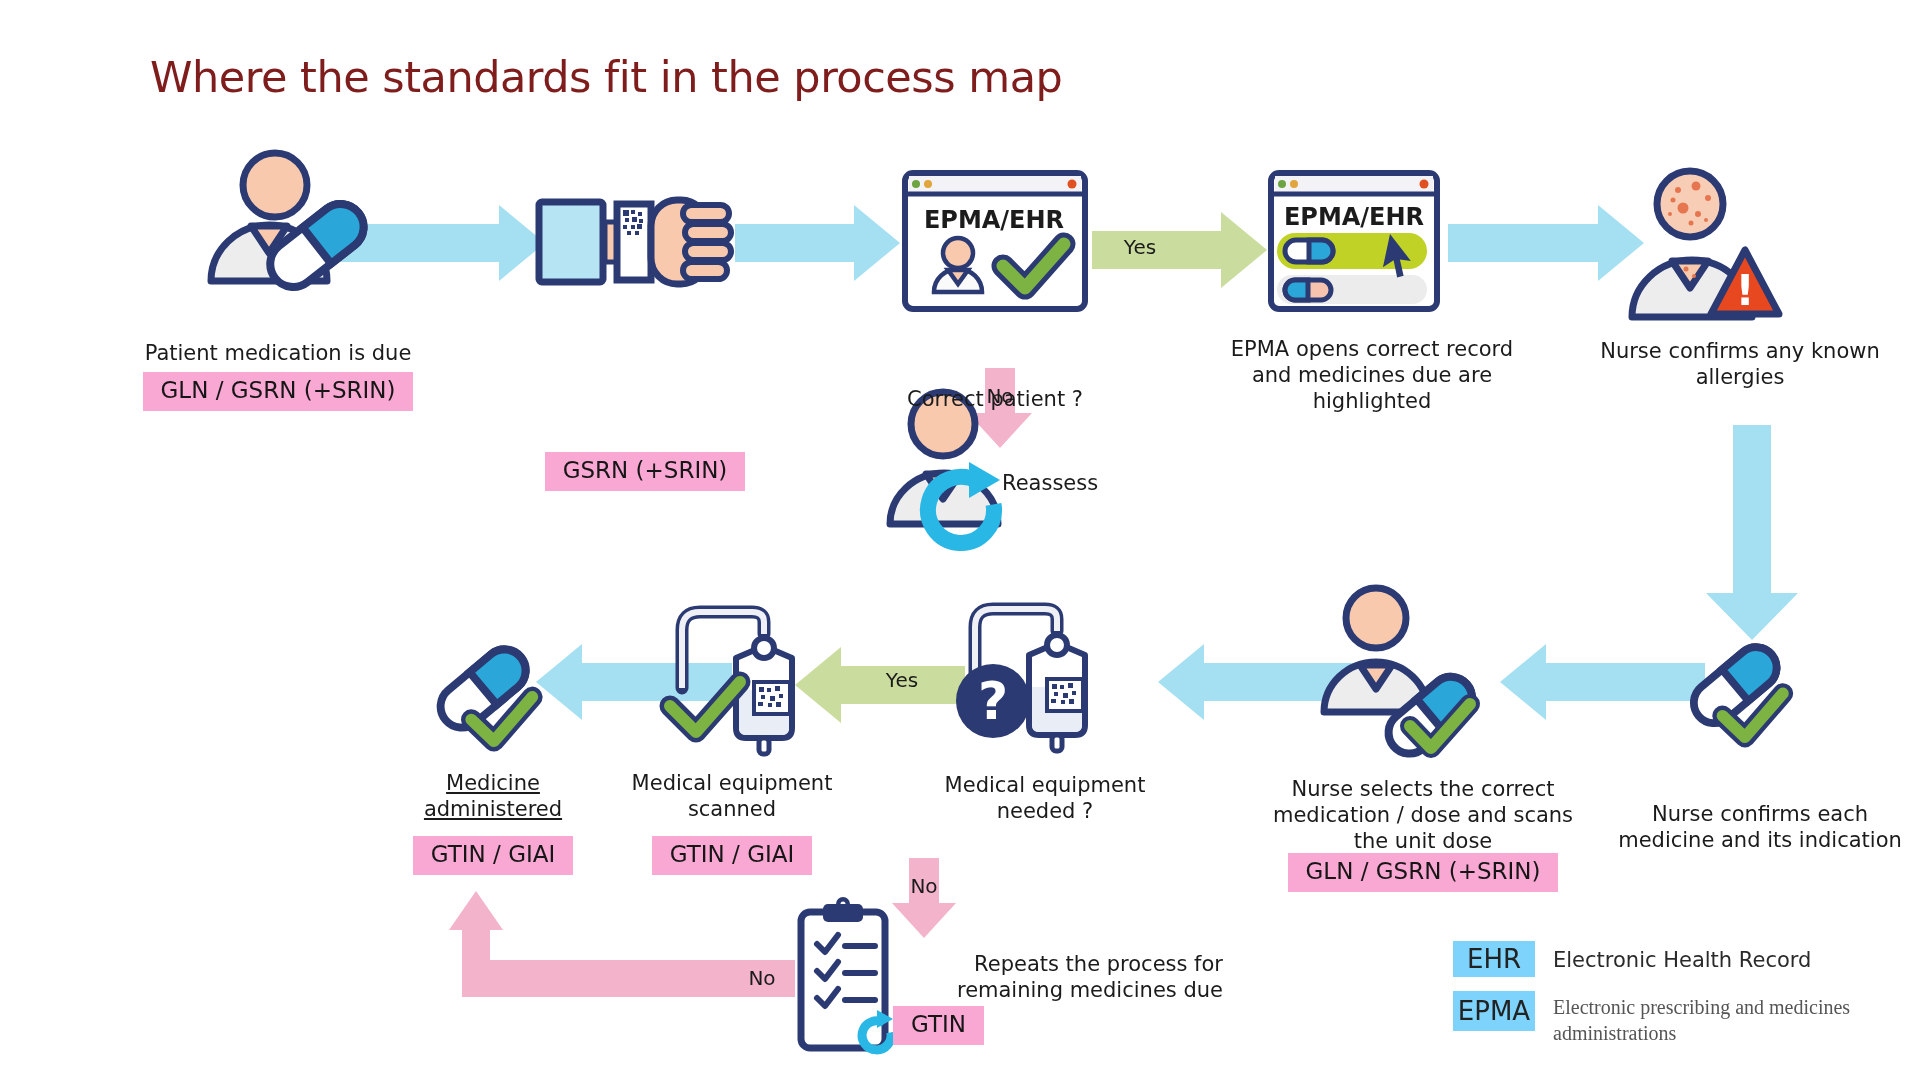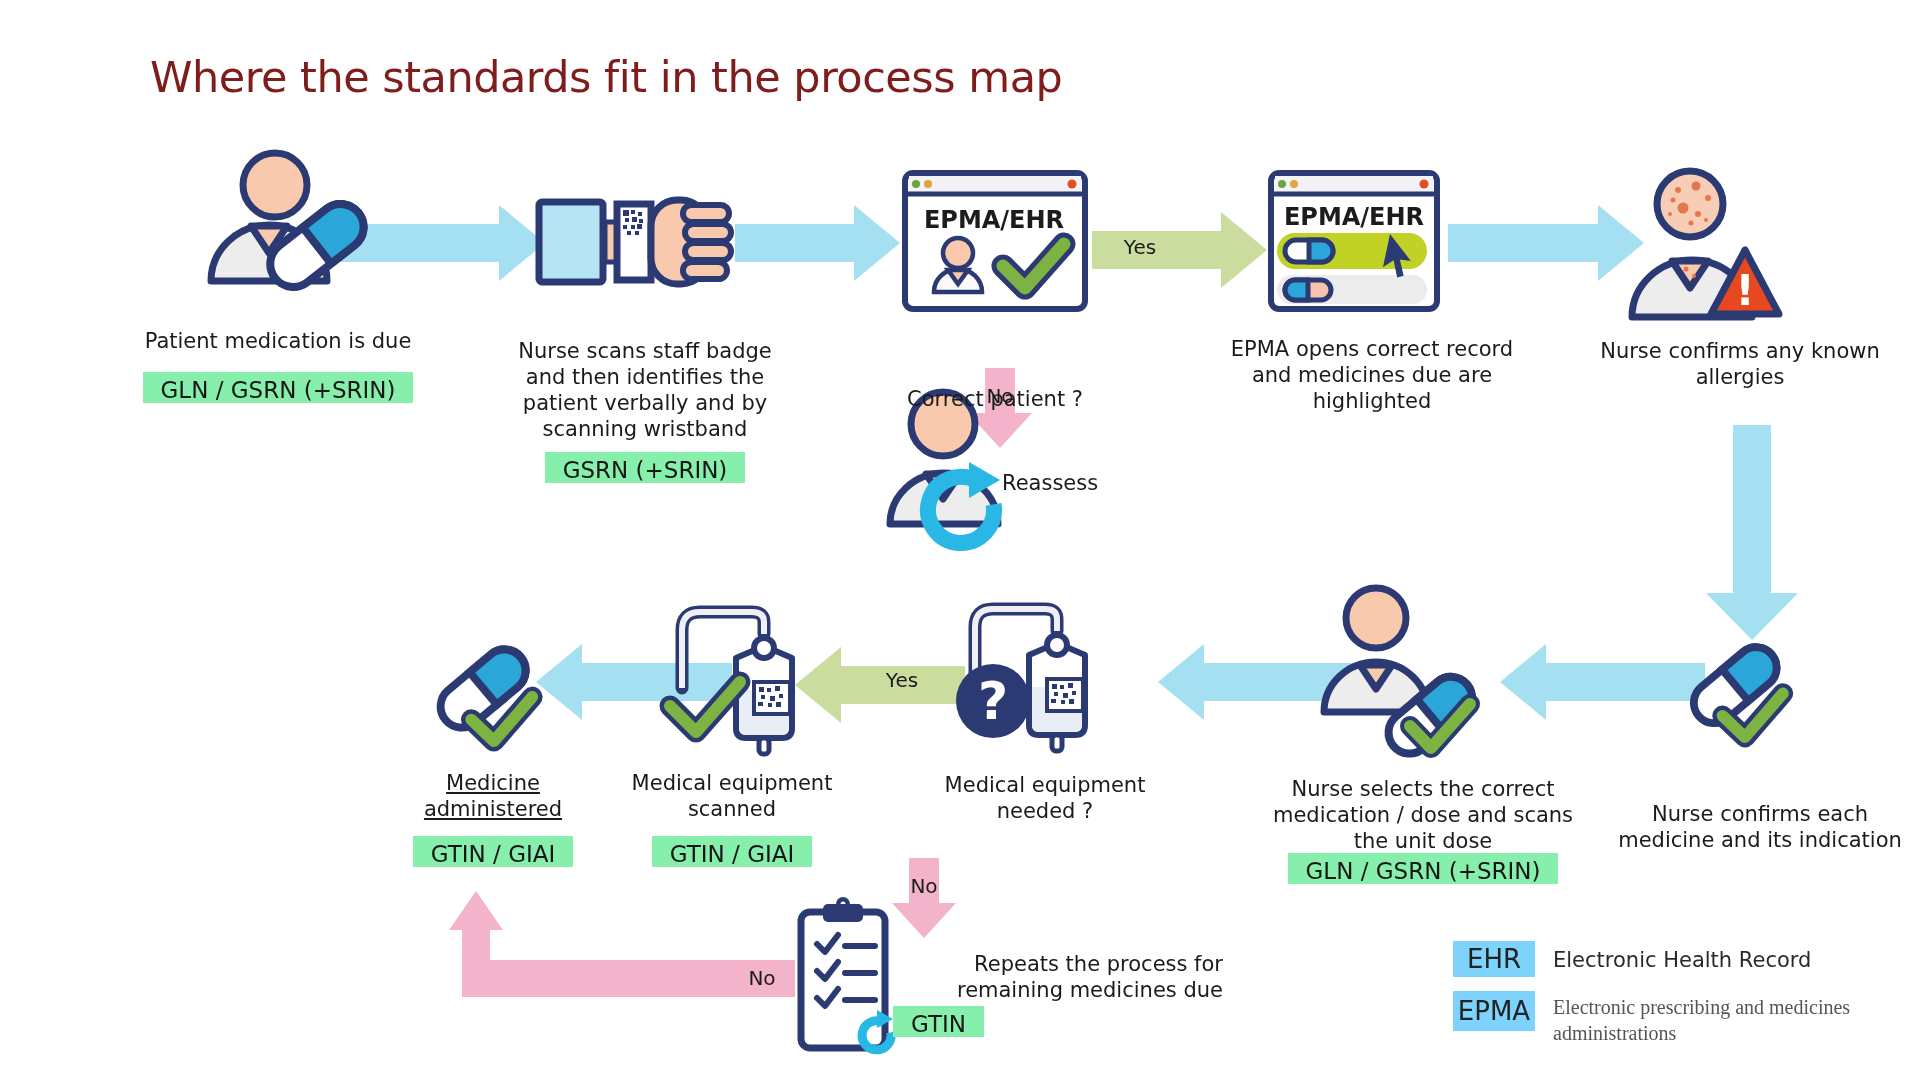--- a/index.html
+++ b/index.html
@@ -3,21 +3,21 @@
 <meta charset="utf-8">
 <style>
   html,body{margin:0;padding:0;background:#fff;}
   .canvas{position:relative;width:1920px;height:1080px;background:#ffffff;overflow:hidden;
           font-family:"DejaVu Sans","Liberation Sans",sans-serif;color:#1d1d1d;}
   .abs{position:absolute;}
   .title{font-size:43px;color:#7f1d1d;letter-spacing:-0.5px;}
   .label{font-size:21px;line-height:1.24;text-align:center;white-space:pre-line;color:#1b1b1b;}
   .label.left{text-align:right;}
   .tagwrap{text-align:center;}
-  .tag{display:inline-block;background:#86efac;padding:5px 18px 0 18px;font-size:23px;color:#161616;white-space:nowrap;}
+  .tag{display:inline-block;background:#f9a8d4;padding:5px 18px 8px 18px;font-size:23px;color:#161616;white-space:nowrap;}
   .branch{font-size:20px;color:#1b1b1b;text-align:center;}
   .legend-box{background:#7dd3fc;display:flex;align-items:center;justify-content:center;font-size:26px;color:#222;}
   .legend-meaning{font-size:21px;color:#2a2a2a;white-space:pre-line;line-height:1.3;}
   .legend-meaning.gray{font-size:20px;color:#555;}
   svg{display:block;overflow:visible;}
   svg text{font-family:"DejaVu Sans","Liberation Sans",sans-serif;}
 </style>
 </head>
 <body>
 
@@ -255,29 +255,25 @@
         <line x1="52" y1="77" x2="82" y2="77"></line>
       <path d="M24 102 l8 8 l13 -17"></path>
         <line x1="52" y1="104" x2="82" y2="104"></line>
     </g>
     <g>
       <path d="M97.8 136.4 A14.5 14.5 0 1 1 91 126.9" fill="none" stroke="#29b7e6" stroke-width="9"></path>
       <path d="M84 114 L84 132 L100 123 Z" fill="#29b7e6"></path>
     </g>
   </svg>
 
-  <div class="abs label" style="left:118px;top:328px;width:320px;">Patient medication is due</div>
+  <div class="abs label" style="left:118px;top:340px;width:320px;">Patient medication is due</div>
   <div class="abs tagwrap" style="left:118px;top:372px;width:320px;">
     <span class="tag">GLN / GSRN (+SRIN)</span>
   </div>
 
-  <div class="abs label" style="left:505px;top:338px;width:280px;">Nurse scans staff badge
-and then identifies the
-patient verbally and by
-scanning wristband</div>
   <div class="abs tagwrap" style="left:505px;top:452px;width:280px;">
     <span class="tag">GSRN (+SRIN)</span>
   </div>
 
   <div class="abs label" style="left:845px;top:338px;width:300px;margin-top:48px;">Correct patient ?</div>
   <div class="abs label" style="left:1217px;top:336px;width:310px;">EPMA opens correct record
 and medicines due are
 highlighted</div>
   <div class="abs label" style="left:1590px;top:338px;width:300px;">Nurse confirms any known
 allergies</div>

